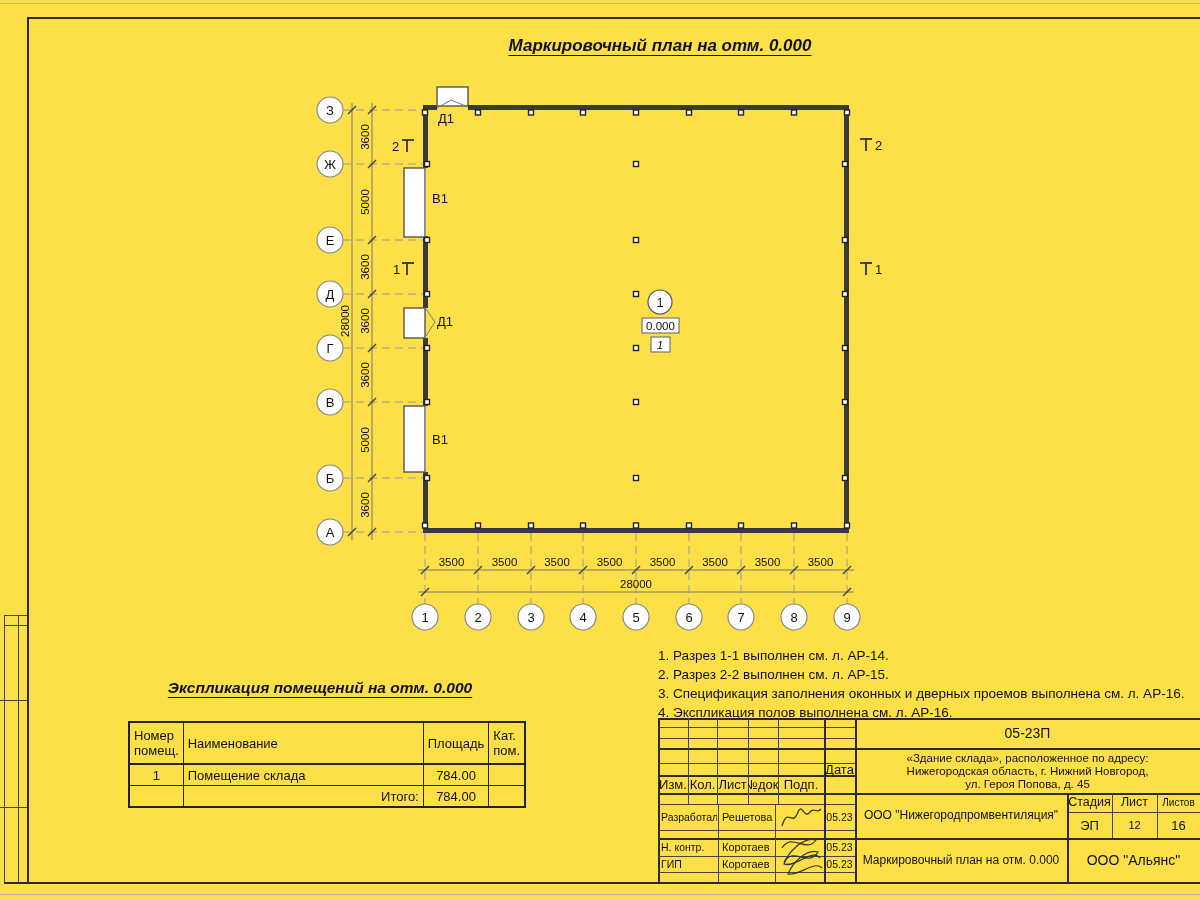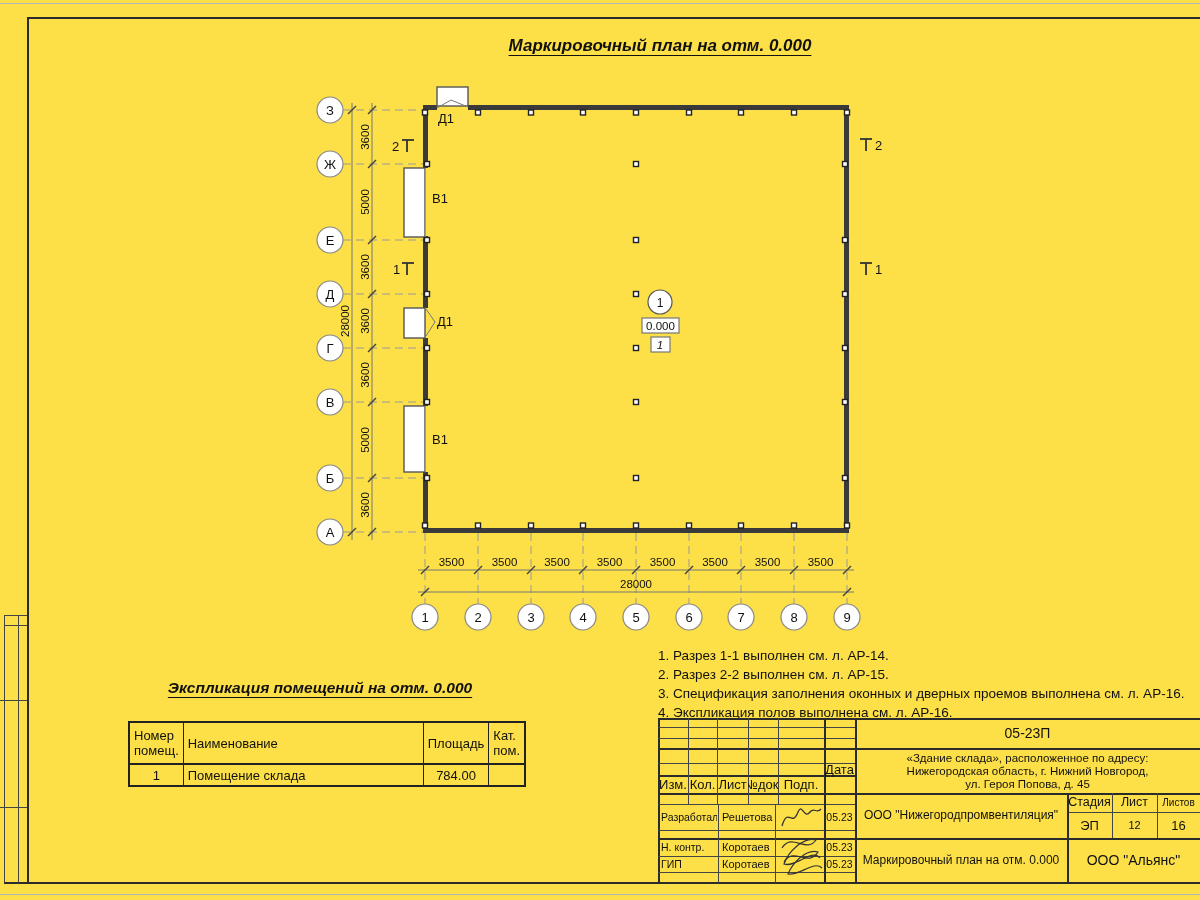--- a/index.html
+++ b/index.html
@@ -278,20 +278,26 @@
     <td>Наименование</td>
     <td>Площадь</td>
     <td>Кат. пом.</td>
   </tr>
   <tr>
     <td class="ctr">1</td>
     <td>Помещение склада</td>
     <td class="ctr">784.00</td>
     <td></td>
   </tr>
+  <tr>
+    <td></td>
+    <td class="rgt">Итого:</td>
+    <td class="ctr">784.00</td>
+    <td></td>
+  </tr>
 </tbody>
     </table>
 
 <div class="notes">
   <div>1. Разрез 1-1 выполнен см. л. АР-14.</div>
   <div>2. Разрез 2-2 выполнен см. л. АР-15.</div>
   <div>3. Спецификация заполнения оконных и дверных проемов выполнена см. л. АР-16.</div>
   <div>4. Экспликация полов выполнена см. л. АР-16.</div>
 </div>
 

